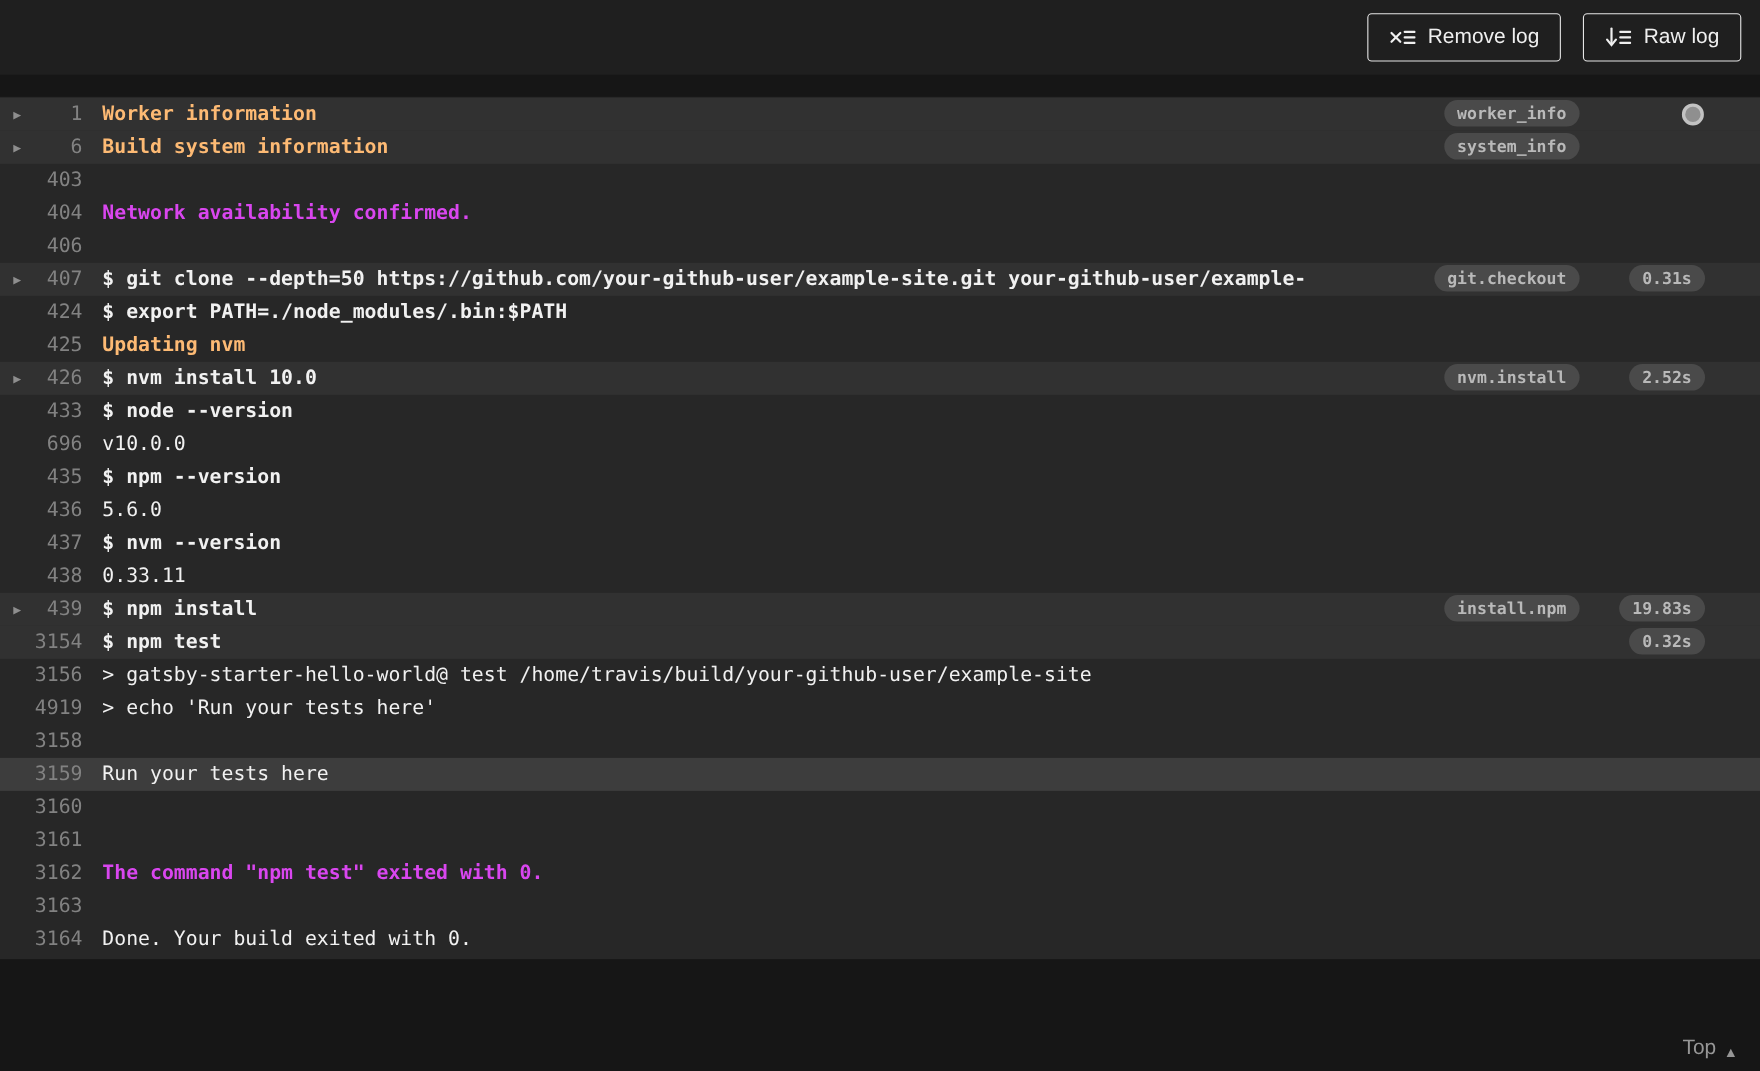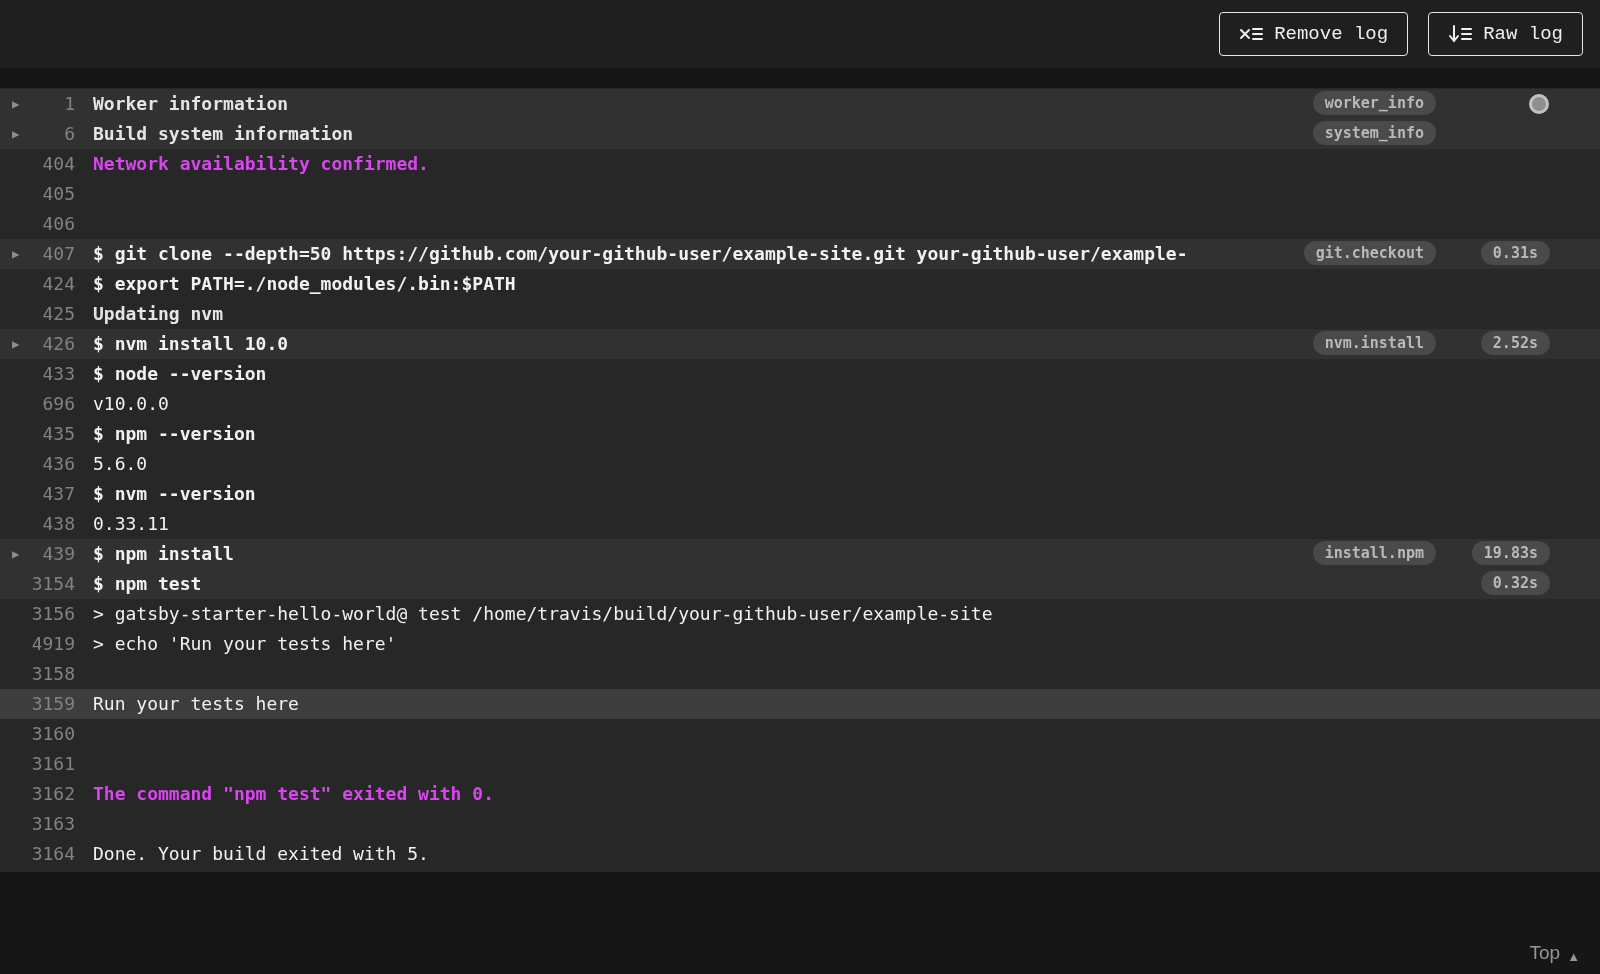--- a/index.html
+++ b/index.html
@@ -23,21 +23,21 @@
   .tbtn {
     display:flex;
     align-items:center;
     gap:11px;
     height:44px;
     padding:0 19px;
     background:transparent;
     border:1px solid #e6e6e6;
     border-radius:4px;
     color:#efefef;
-    font-family:Liberation Mono, monospace;
+    font-family:Liberation Sans, sans-serif;
     font-size:19px;
     cursor:pointer;
   }
   .tbtn svg { display:block; }
 
   
   .log {
     margin-top:20px;
     background:#272727;
     padding:1px 0 3px 0;
@@ -69,21 +69,21 @@
     text-align:right;
     color:#828282;
     text-decoration:none;
     cursor:pointer;
   }
 
   .text {
     position:absolute;
     left:93px; top:0;
   }
-  .text.yellow { color:#e5e5e5; font-weight:bold; }
+  .text.yellow { color:#fdba74; font-weight:bold; }
   .text.green  { color:#d946ef; font-weight:bold; }
   .text.cmd    { font-weight:bold; }
 
   .badge {
     position:absolute;
     top:2px;
     height:24px;
     line-height:24px;
     padding:0 12px;
     border-radius:12px;
@@ -166,30 +166,30 @@
     <div class="row section">
     <span class="arrow"></span>
     <a class="num">6</a>
     <span class="text yellow">Build system information</span>
     <span class="badge component">system_info</span>
     
     
   </div>
     <div class="row">
     
+    <a class="num">403</a>
+    <span class="text"></span>
+    
+    
+    
+  </div>
+    <div class="row">
+    
     <a class="num">404</a>
     <span class="text green">Network availability confirmed.</span>
-    
-    
-    
-  </div>
-    <div class="row">
-    
-    <a class="num">405</a>
-    <span class="text"></span>
     
     
     
   </div>
     <div class="row">
     
     <a class="num">406</a>
     <span class="text"></span>
     
     
@@ -351,21 +351,21 @@
     
     <a class="num">3163</a>
     <span class="text"></span>
     
     
     
   </div>
     <div class="row">
     
     <a class="num">3164</a>
-    <span class="text">Done. Your build exited with 5.</span>
+    <span class="text">Done. Your build exited with 0.</span>
     
     
     
   </div>
   </div>
 
 <div class="footer">
   <a class="top-link">
     <span>Top</span>
     <span class="caret-up">▲</span>

